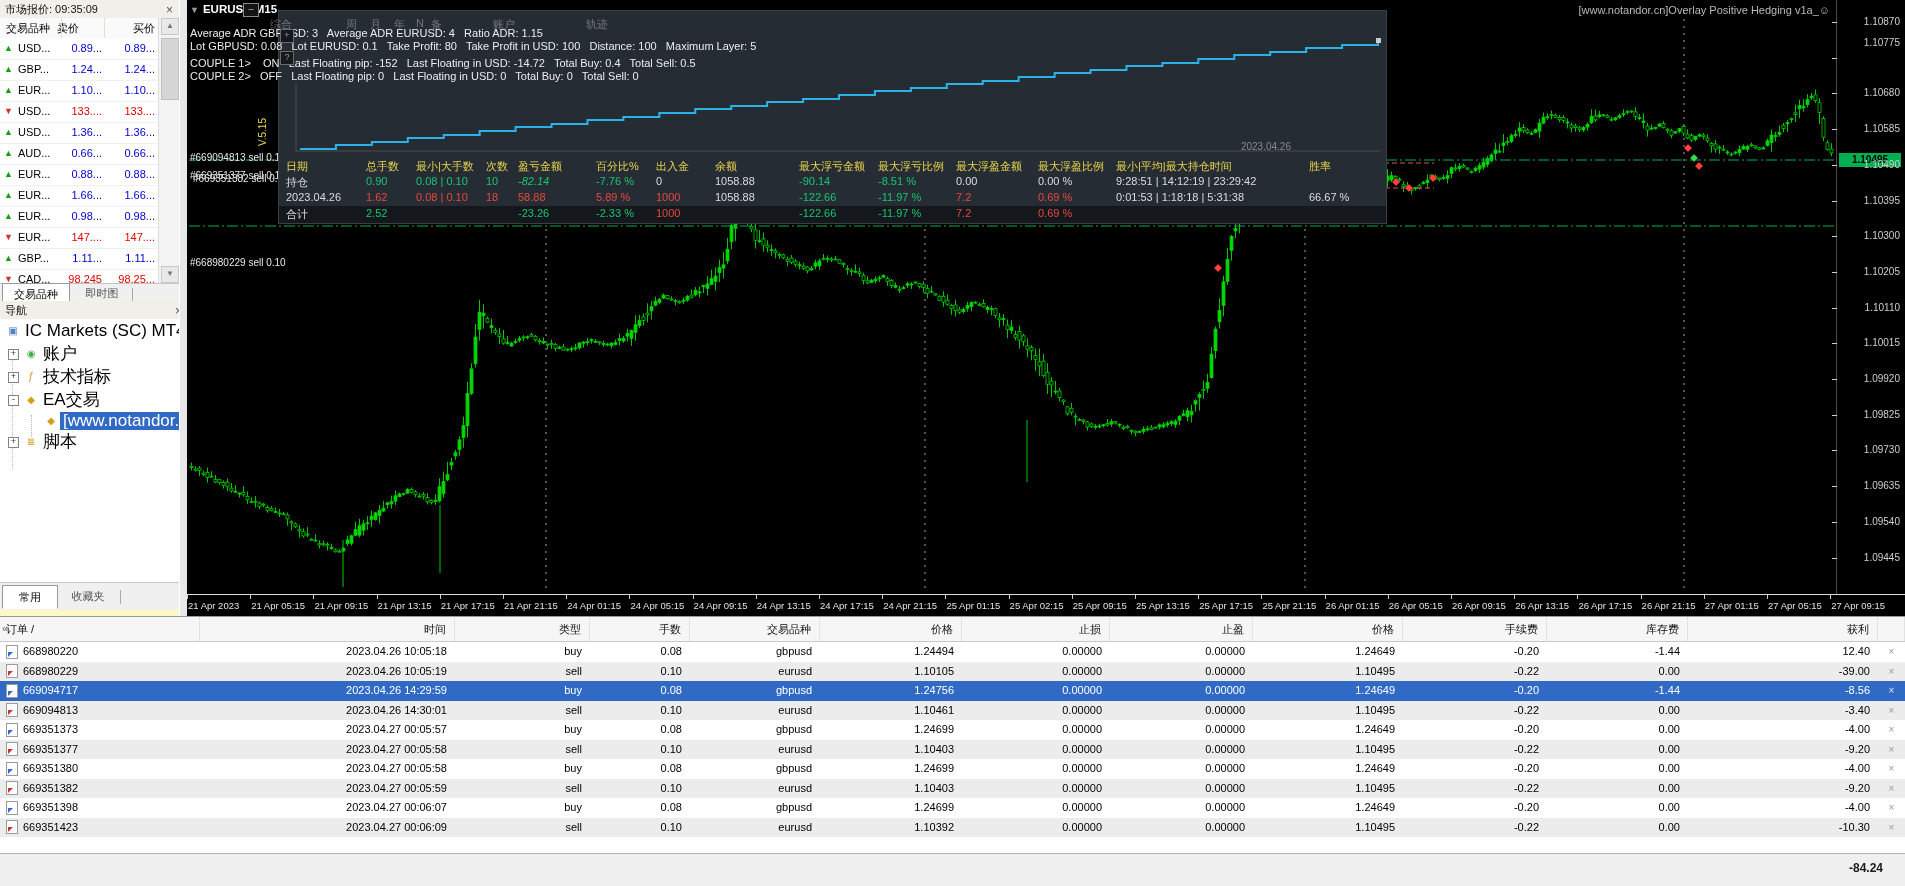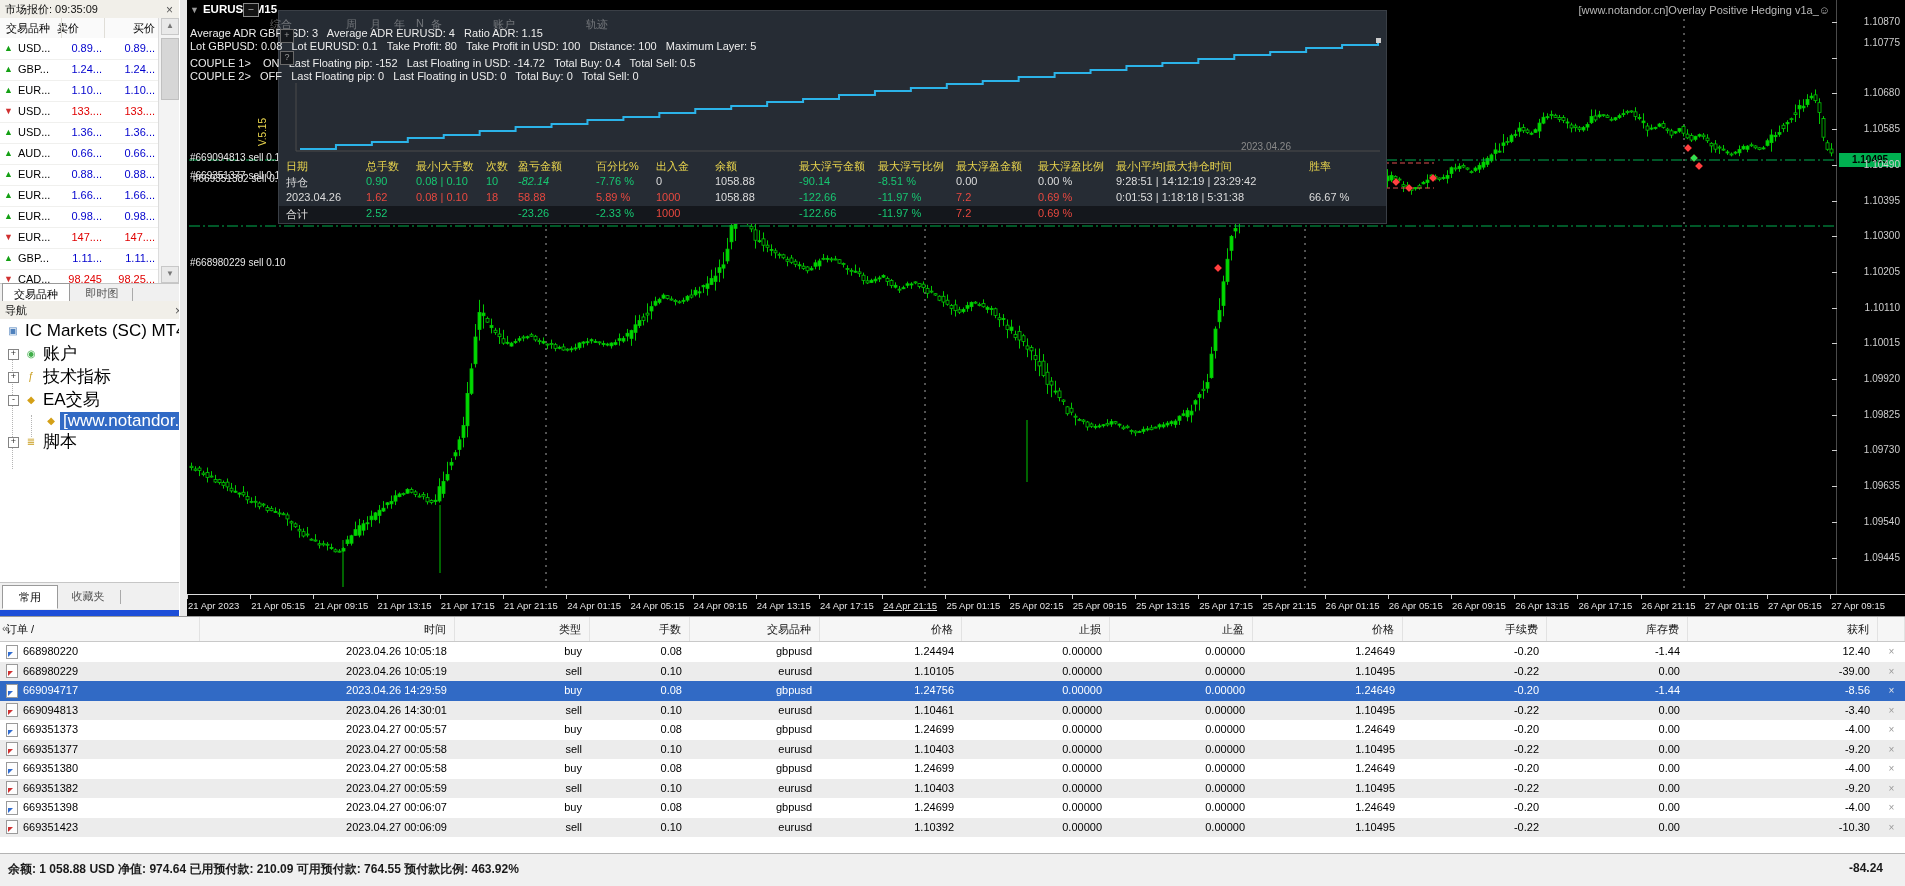--- a/index.html
+++ b/index.html
@@ -1,21 +1,21 @@
 <!DOCTYPE html>
 <html><head>
 <meta charset="utf-8">
 <style>
   html,body{margin:0;padding:0}
   body{width:1905px;height:886px;overflow:hidden;position:relative;background:#f0f0f0;
        font-family:"Liberation Sans",sans-serif;font-size:11px;color:#000;
        -webkit-font-smoothing:antialiased}
   .abs{position:absolute}
   
-  #left{left:0;top:0;width:179px;height:616px;background:#1d4ed8}
+  #left{left:0;top:0;width:179px;height:616px;background:#fef9c3}
   .panel-title{height:18px;line-height:18px;background:#f1efe9;border-bottom:1px solid #b9b6a8;
                padding-left:5px;font-size:11px;color:#111;position:relative}
   .panel-close{position:absolute;right:6px;top:1px;color:#555;font-size:12px;cursor:default}
   #mw{left:0;top:0;width:179px;height:301px;background:#fff}
   #mw-head{left:0;top:18px;width:179px;height:20px;border-bottom:1px solid #c9c9c9;background:#fafafa}
   .mw-col-sep{top:18px;width:1px;height:265px;background:#e0ded8}
   #mw-rows{left:0;top:38px;width:167px;height:245px;overflow:hidden;background:#fff}
   .mw-row{position:absolute;left:0;width:167px;height:21px;line-height:21px;border-bottom:1px solid #f0f0ee}
   .mw-sym{position:absolute;left:18px;color:#000}
   .mw-arrow{position:absolute;left:4px;font-size:9px;top:0}
@@ -1255,21 +1255,21 @@
     <div class="tax-lbl" style="left: 380.2px;">24 Apr 01:15</div>
     <div class="tax-tick" style="left: 442.4px;"></div>
     <div class="tax-lbl" style="left: 443.4px;">24 Apr 05:15</div>
     <div class="tax-tick" style="left: 505.6px;"></div>
     <div class="tax-lbl" style="left: 506.6px;">24 Apr 09:15</div>
     <div class="tax-tick" style="left: 568.8px;"></div>
     <div class="tax-lbl" style="left: 569.8px;">24 Apr 13:15</div>
     <div class="tax-tick" style="left: 632px;"></div>
     <div class="tax-lbl" style="left: 633px;">24 Apr 17:15</div>
     <div class="tax-tick" style="left: 695.2px;"></div>
-    <div class="tax-lbl" style="left: 696.2px; text-decoration: underline;">24 Apr 21:15</div>
+    <div class="tax-lbl" style="left: 696.2px;">24 Apr 21:15</div>
     <div class="tax-tick" style="left: 758.4px;"></div>
     <div class="tax-lbl" style="left: 759.4px;">25 Apr 01:15</div>
     <div class="tax-tick" style="left: 821.6px;"></div>
     <div class="tax-lbl" style="left: 822.6px;">25 Apr 02:15</div>
     <div class="tax-tick" style="left: 884.8px;"></div>
     <div class="tax-lbl" style="left: 885.8px;">25 Apr 09:15</div>
     <div class="tax-tick" style="left: 948px;"></div>
     <div class="tax-lbl" style="left: 949px;">25 Apr 13:15</div>
     <div class="tax-tick" style="left: 1011.2px;"></div>
     <div class="tax-lbl" style="left: 1012.2px;">25 Apr 17:15</div>
@@ -1490,15 +1490,14 @@
         <div class="c-r">1.10495</div>
         <div class="c-r">-0.22</div>
         <div class="c-r">0.00</div>
         <div class="c-r">-10.30</div>
         <div class="row-close">×</div>
       </div>
     </div>
 </div>
 
 <div id="statusbar" class="abs">
-  <span id="status-text">余额: 1 058.88 USD   净值: 974.64   已用预付款: 210.09   可用预付款: 764.55   预付款比例: 463.92%</span>
   <span id="status-profit">-84.24</span>
 </div>
 
 </body></html>

